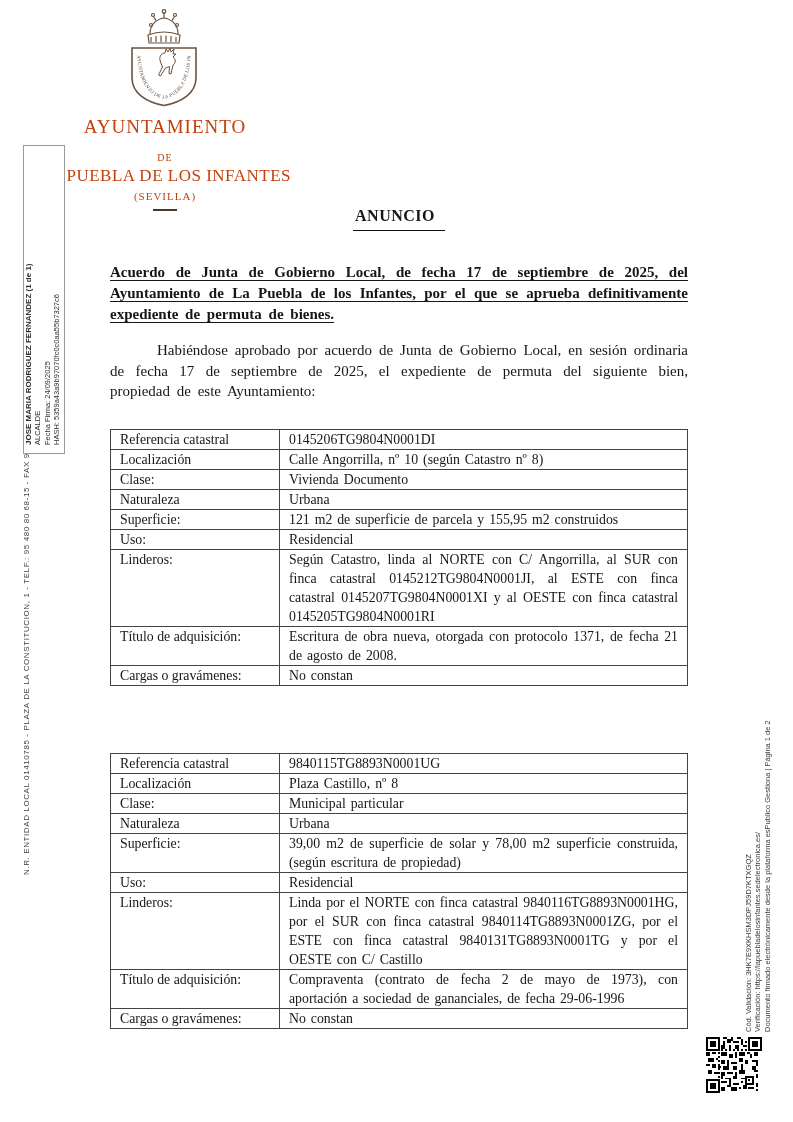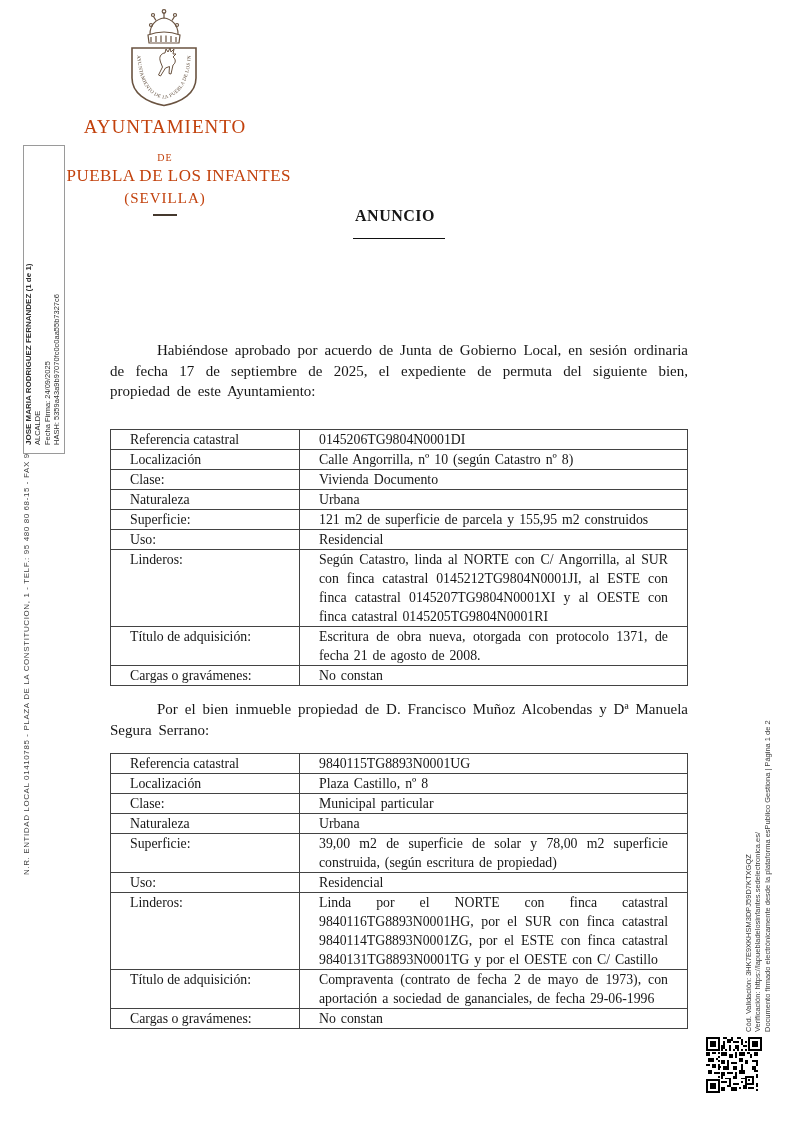--- a/index.html
+++ b/index.html
@@ -5,35 +5,35 @@
   html,body{margin:0;padding:0;background:#ffffff;}
   .page{position:relative;width:793px;height:1122px;background:#ffffff;overflow:hidden;
         font-family:"Liberation Serif",serif;color:#161616;}
 
   
   .crest{position:absolute;left:123px;top:8px;}
   .orgblock{position:absolute;left:35px;top:116px;width:260px;text-align:center;color:#c2410c;}
   .org1{font-size:19px;letter-spacing:1px;}
   .org2{font-size:10px;margin-top:14px;letter-spacing:1px;}
   .org3{font-size:17px;margin-top:3px;letter-spacing:.5px;}
-  .org4{font-size:15px;margin-top:4px;letter-spacing:1px;}
+  .org4{font-size:11px;margin-top:4px;letter-spacing:1px;}
   .orgrule{width:24px;border-top:2px solid #45392e;margin:7px auto 0;}
 
   
   .content{position:absolute;left:110px;width:578px;}
   .title{top:207px;text-align:center;font-weight:bold;font-size:16px;}
-  .title span{border-bottom:1.6px solid #111;padding:0 10px 14px 2px;letter-spacing:.5px;}
+  .title span{border-bottom:1.6px solid #111;padding:0 10px 6px 2px;letter-spacing:.5px;}
   .lead{top:262px;font-weight:bold;font-size:15px;line-height:21px;text-align:justify;
         text-decoration:underline;text-underline-offset:3px;word-spacing:3px;}
   .para{top:340px;font-size:15px;line-height:20.5px;text-align:justify;text-indent:47px;word-spacing:3px;}
   .para2{top:699px;}
 
   table.prop{border-collapse:collapse;width:578px;table-layout:fixed;}
   table.prop td{border:1px solid #434343;font-size:13.8px;line-height:19px;
-                padding:0 19px;vertical-align:top;}
+                padding:0 9px;vertical-align:top;}
   td.lab{width:150px;}
   td.val{text-align:justify;word-spacing:1.5px;}
   .t1{top:429px;} .t2{top:753px;}
 
   
   .vwrap{position:absolute;overflow:visible;}
   .vinner{position:absolute;left:0;transform:rotate(-90deg);transform-origin:0 0;
           font-family:"Liberation Sans",sans-serif;white-space:nowrap;}
   .nrline{font-size:8px;letter-spacing:.6px;color:#3f3f3f;}
   .sigbox{position:absolute;left:23px;top:145px;width:40px;height:307px;
@@ -76,20 +76,21 @@
     <div class="org2">DE</div>
     <div class="org3">LA PUEBLA DE LOS INFANTES</div>
     <div class="org4">(SEVILLA)</div>
     <div class="orgrule"></div>
   </div>
 
   <div class="content title">
     <span>ANUNCIO</span>
   </div>
 
+  <div class="content lead">Acuerdo de Junta de Gobierno Local, de fecha 17 de septiembre de 2025, del Ayuntamiento de La Puebla de los Infantes, por el que se aprueba definitivamente expediente de permuta de bienes.</div>
 
   <div class="content para">Habiéndose aprobado por acuerdo de Junta de Gobierno Local, en sesión ordinaria de fecha 17 de septiembre de 2025, el expediente de permuta del siguiente bien, propiedad de este Ayuntamiento:</div>
 
   <table class="content prop t1">
     <tbody>
       <tr>
           <td class="lab">Referencia catastral</td>
           <td class="val">0145206TG9804N0001DI</td>
         </tr>
       <tr>
@@ -120,21 +121,20 @@
           <td class="lab">Título de adquisición:</td>
           <td class="val">Escritura de obra nueva, otorgada con protocolo 1371, de fecha 21 de agosto de 2008.</td>
         </tr>
       <tr>
           <td class="lab">Cargas o gravámenes:</td>
           <td class="val">No constan</td>
         </tr>
     </tbody>
   </table>
 
-  <div class="content para para2">Por el bien inmueble propiedad de D. Francisco Muñoz Alcobendas y Dª Manuela Segura Serrano:</div>
 
   <table class="content prop t2">
     <tbody>
       <tr>
           <td class="lab">Referencia catastral</td>
           <td class="val">9840115TG8893N0001UG</td>
         </tr>
       <tr>
           <td class="lab">Localización</td>
           <td class="val">Plaza Castillo, nº 8</td>

